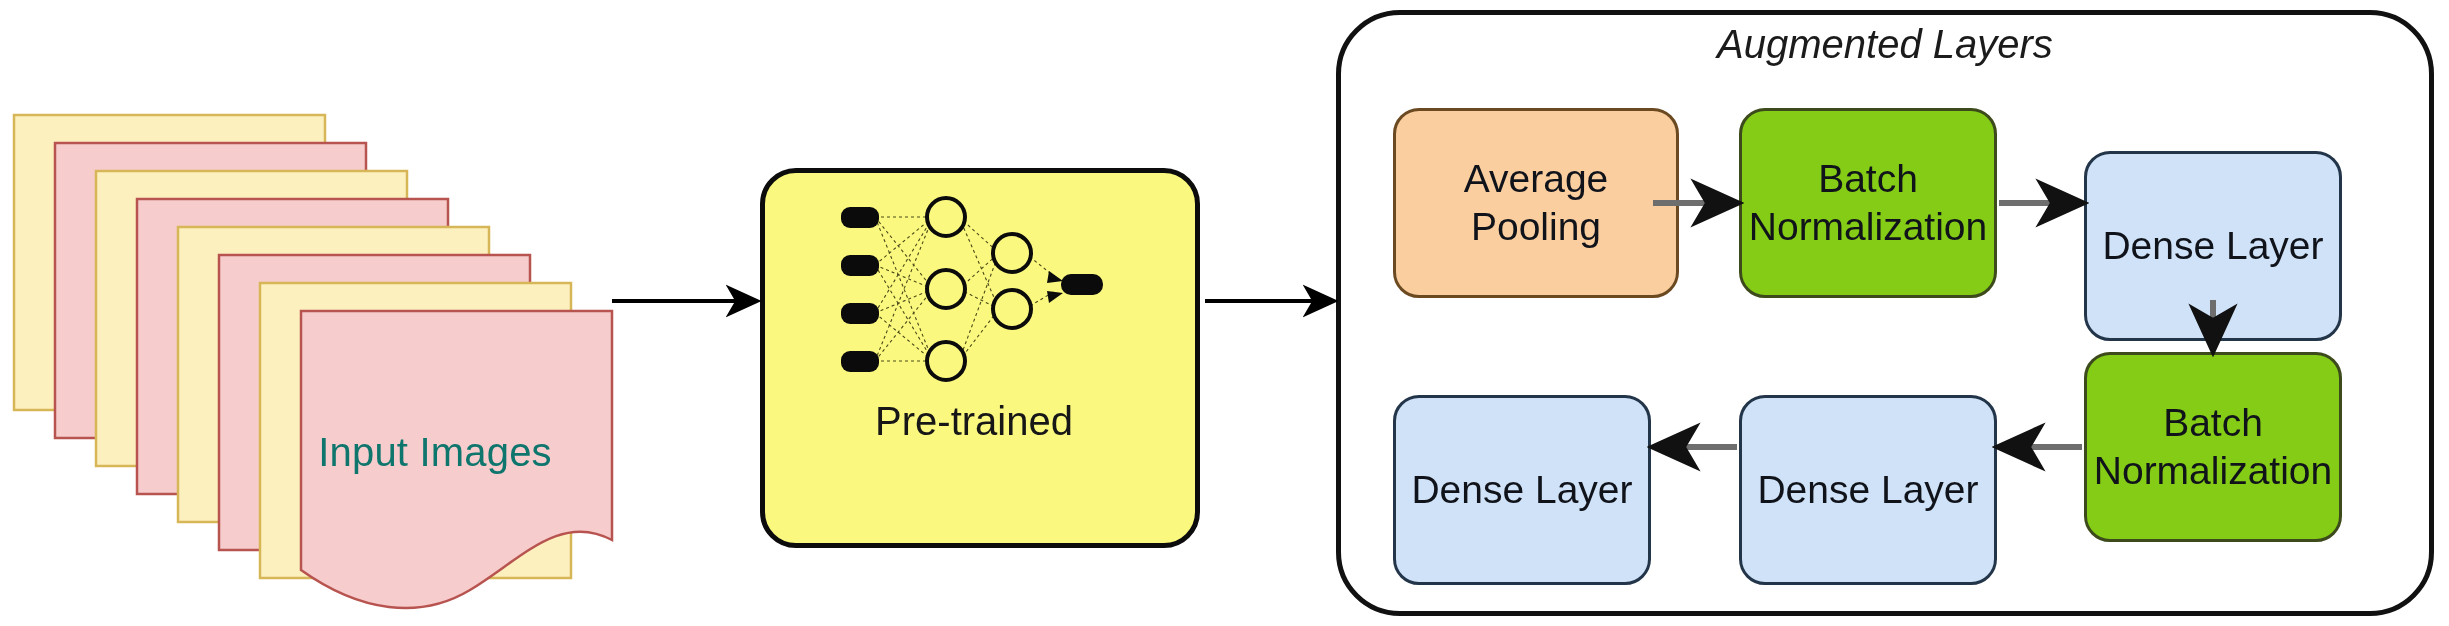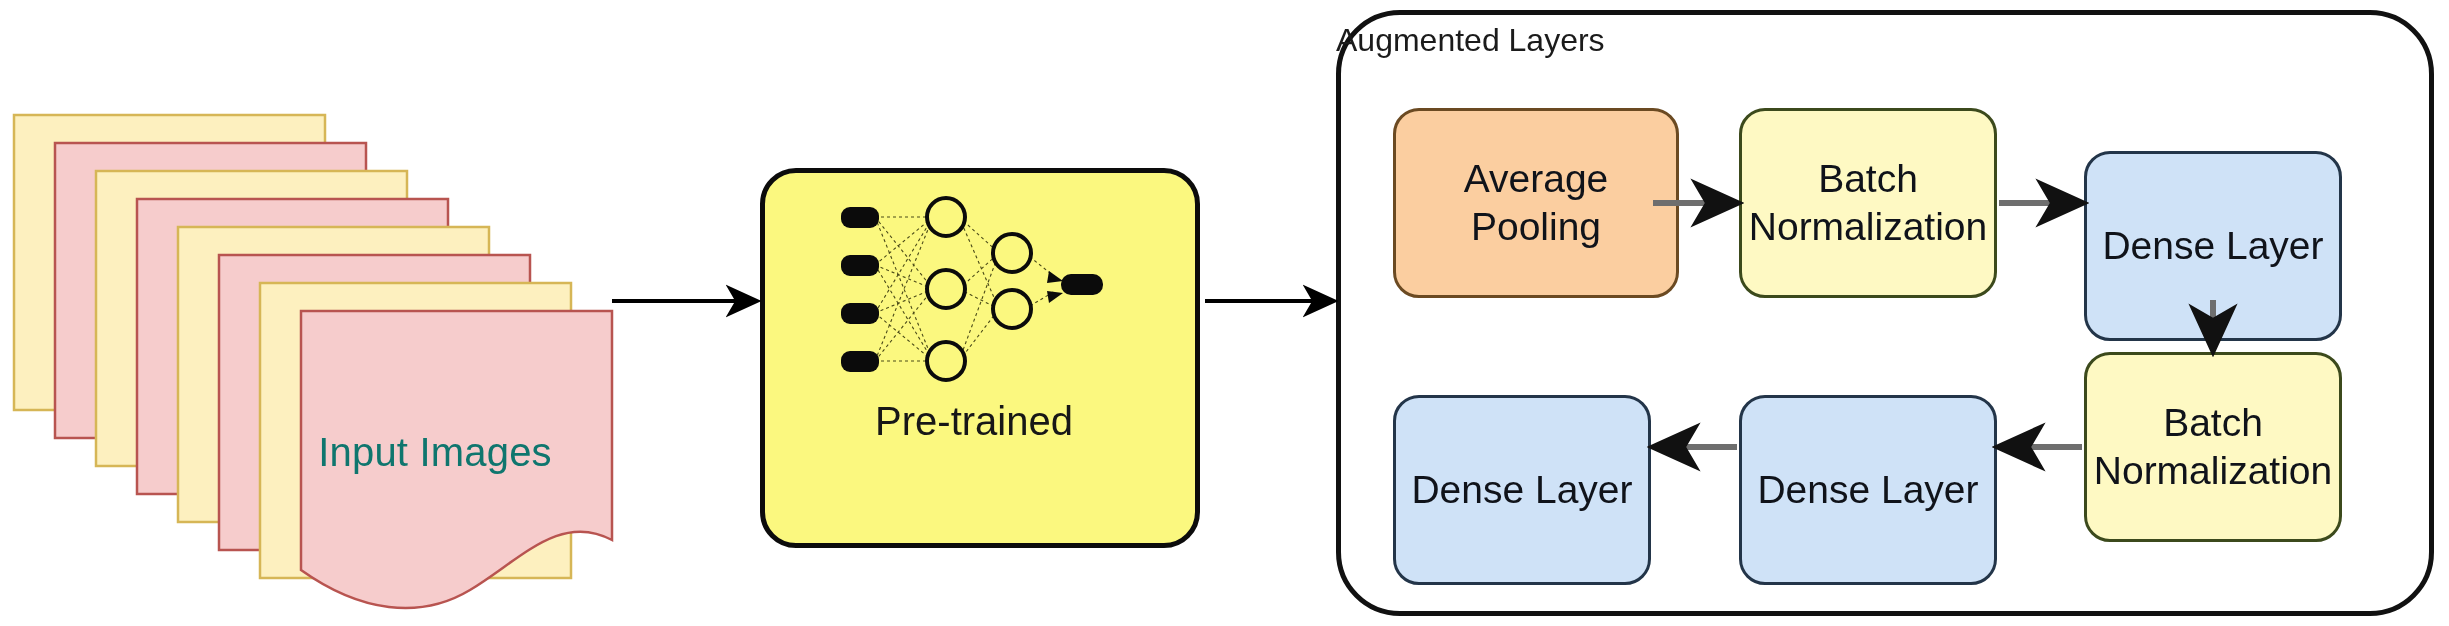--- a/index.html
+++ b/index.html
@@ -49,40 +49,42 @@
     left:1336px; top:10px;
     width:1098px; height:606px;
     border:5px solid #111111;
     border-radius:64px;
     box-sizing:border-box;
     background:#ffffff;
   }
   #aug-title{
     position:absolute;
     left:0; right:0; top:22px;
-    font-size:32px;
+    text-align:center;
+    font-size:40px;
     color:#1b1b1b;
     white-space:nowrap;
+    font-style:italic;
   }
 
   .layer-box{
     position:absolute;
     box-sizing:border-box;
     border-radius:26px;
     display:flex;
     align-items:center;
     justify-content:center;
     text-align:center;
     font-size:39px;
     line-height:48px;
     color:#10131a;
     white-space:pre-line;
   }
   .lb-orange{background:#FBCEA0;border:3px solid #6b4a22;}
-  .lb-green {background:#fef9c3;border:3px solid #3c4a1c;}
+  .lb-green {background:#84cc16;border:3px solid #3c4a1c;}
   .lb-blue  {background:#CFE2F7;border:3px solid #233549;margin-top:43px;}
 
   
   #box-avgpool   {left:1393px; top:108px; width:286px; height:190px;}
   #box-bn-top    {left:1739px; top:108px; width:258px; height:190px;}
   #box-dense-top {left:2084px; top:108px; width:258px; height:190px;}
   #box-bn-bot    {left:2084px; top:352px; width:258px; height:190px;}
   #box-dense-mid {left:1739px; top:352px; width:258px; height:190px;}
   #box-dense-left{left:1393px; top:352px; width:258px; height:190px;}
 

